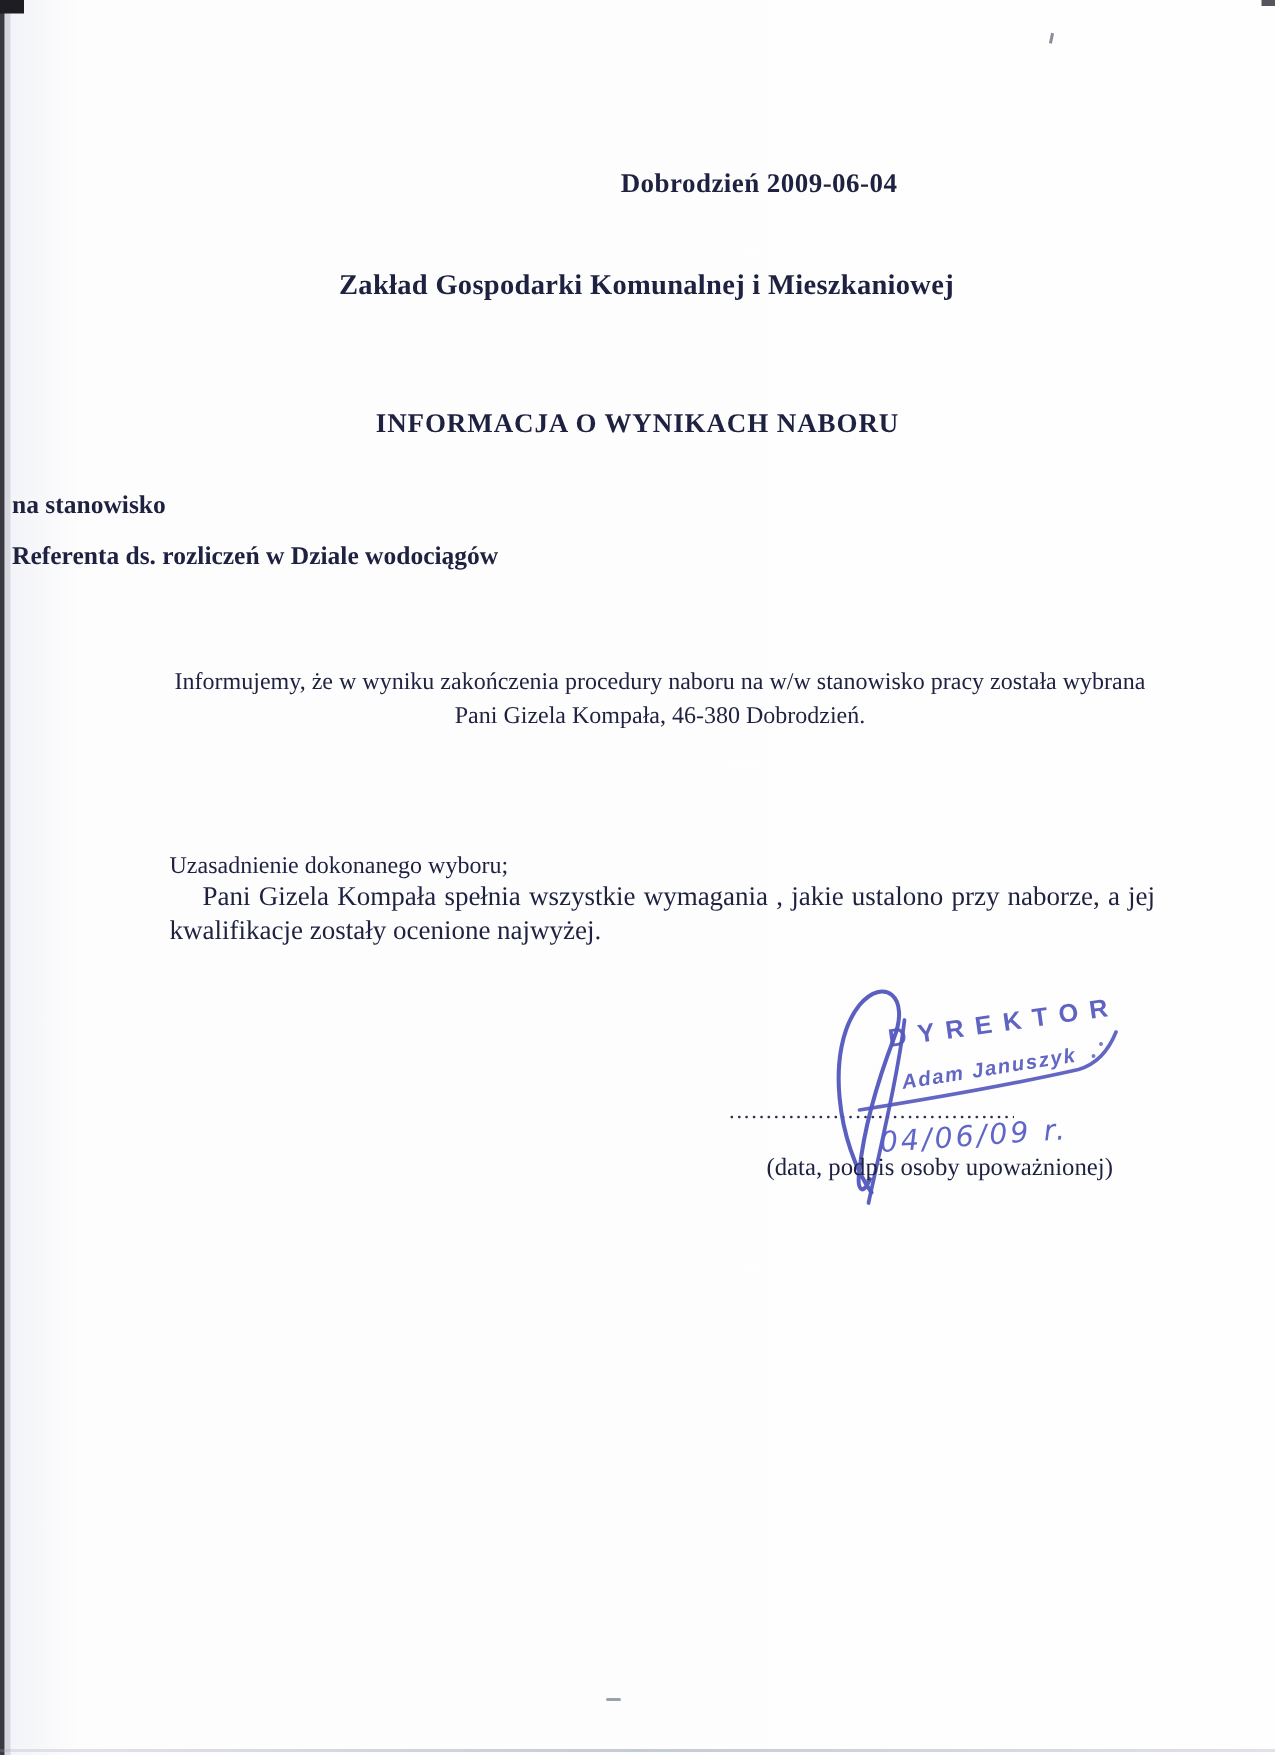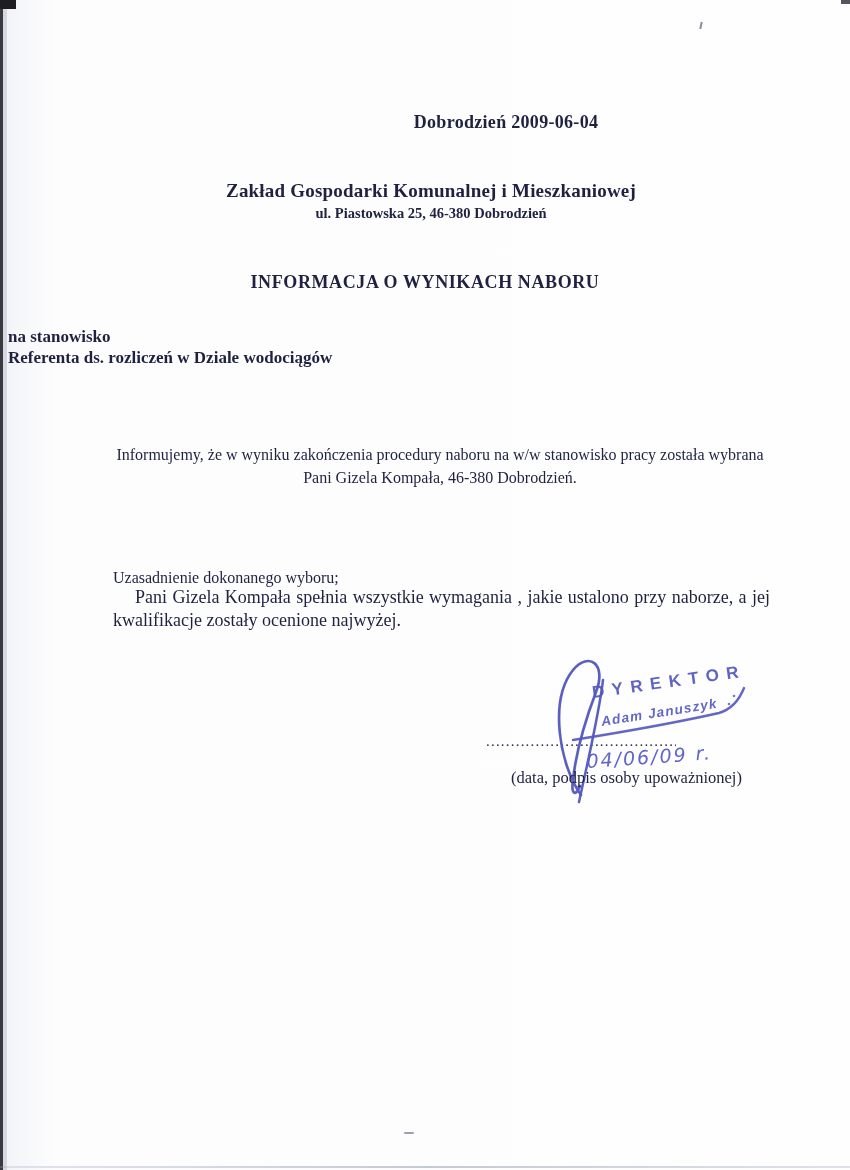--- a/index.html
+++ b/index.html
@@ -24,21 +24,21 @@
   .edge-bottom{position:absolute;left:0;bottom:2px;width:100%;height:2px;background:linear-gradient(90deg,rgba(150,160,180,.25),rgba(150,160,180,.55),rgba(150,160,180,.3));}
 
   
   .date-line{position:absolute;top:112px;left:0;width:100%;box-sizing:border-box;padding-left:82px;text-align:center;font-size:18px;font-weight:bold;letter-spacing:.3px;margin-left:40px;}
   .org-block{position:absolute;top:180px;left:0;width:100%;box-sizing:border-box;padding-left:12px;text-align:center;}
   .org-name{font-size:19px;font-weight:bold;letter-spacing:.2px;}
   .org-address{font-size:14.5px;font-weight:bold;margin-top:3px;}
   .doc-title{position:absolute;top:272px;left:0;width:100%;text-align:center;font-size:18px;font-weight:bold;letter-spacing:.6px;}
   .subtitle-block{position:absolute;top:327px;left:0;width:100%;box-sizing:border-box;padding-left:8px;text-align:left;font-weight:bold;}
   .subtitle-1{font-size:17px;}
-  .subtitle-2{font-size:17px;margin-top:1px;}
+  .subtitle-2{font-size:17px;margin-top:14px;}
 
   .para-1{position:absolute;top:443px;left:113px;width:654px;font-size:16px;line-height:23px;text-align:center;}
   .just-heading{position:absolute;top:550px;left:113px;font-size:16px;margin-top:19px;}
   .para-2{position:absolute;top:586px;left:113px;width:657px;font-size:18px;line-height:23px;text-align:justify;text-indent:22px;}
 
   
   .dots-line{position:absolute;left:486px;top:733px;width:190px;height:15px;overflow:hidden;font-size:15px;letter-spacing:1.2px;color:#2a2d4e;white-space:nowrap;}
   .sig-caption{position:absolute;left:483px;top:768px;font-size:16.5px;margin-left:28px;}
   .sig-svg{position:absolute;left:523px;top:652px;width:240px;height:152px;overflow:visible;}
 </style>
@@ -52,21 +52,20 @@
   <div class="corner-tl"></div>
   <div class="corner-tr"></div>
   <div class="mark-tr"></div>
   <div class="mark-bottom"></div>
   <div class="edge-bottom"></div>
 
   <div class="date-line">Dobrodzień 2009-06-04</div>
 
   <div class="org-block">
     <div class="org-name">Zakład Gospodarki Komunalnej i Mieszkaniowej</div>
-    <div class="org-address">ul. Piastowska 25, 46-380 Dobrodzień</div>
   </div>
 
   <div class="doc-title">INFORMACJA O WYNIKACH NABORU</div>
 
   <div class="subtitle-block">
     <div class="subtitle-1">na stanowisko</div>
     <div class="subtitle-2">Referenta ds. rozliczeń w Dziale wodociągów</div>
   </div>
 
   <div class="para-1">Informujemy, że w wyniku zakończenia procedury naboru na w/w stanowisko pracy została wybrana Pani Gizela Kompała, 46-380 Dobrodzień.</div>

